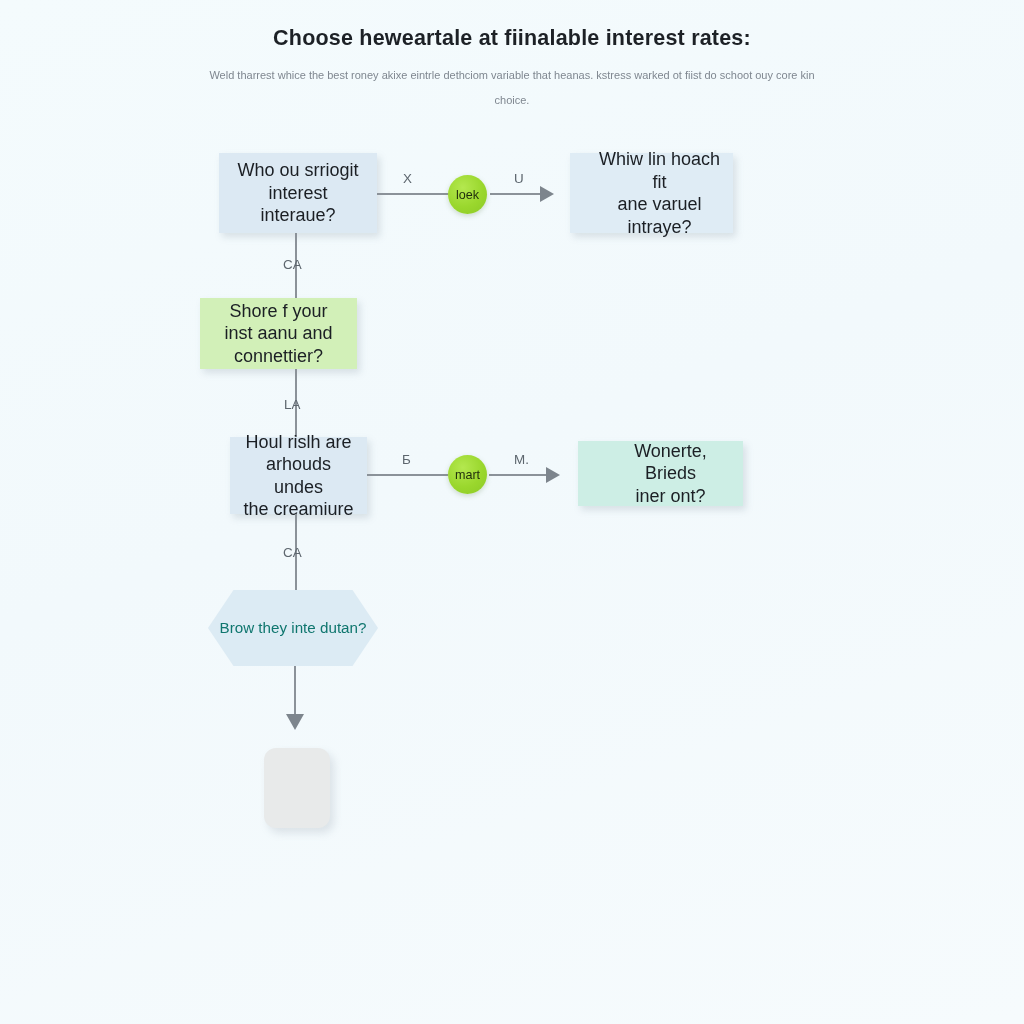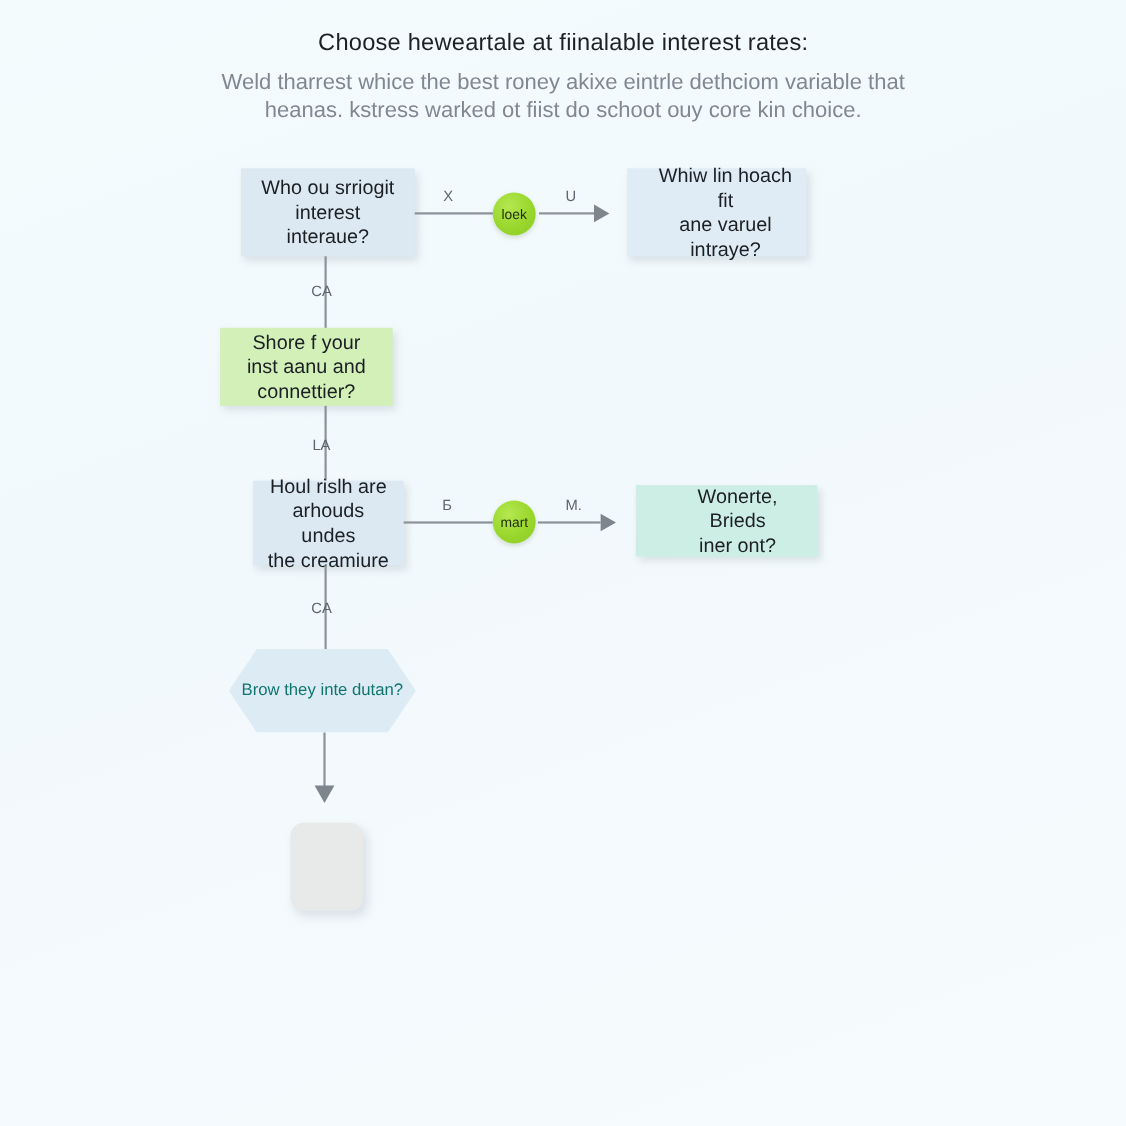--- a/index.html
+++ b/index.html
@@ -21,31 +21,31 @@
   }
 
   
   #title {
     position: absolute;
     left: 0;
     top: 26px;
     width: 1024px;
     text-align: center;
     font-size: 21.5px;
-    font-weight: normal;
+    font-weight: bold;
     color: #1d2126;
     letter-spacing: 0.2px;
   }
   #subtitle {
     position: absolute;
     left: 192px;
     top: 63px;
     width: 640px;
     text-align: center;
-    font-size: 20px;
+    font-size: 11px;
     line-height: 25px;
     color: #7f8790;
   }
 
   
   .node {
     position: absolute;
     box-sizing: border-box;
     display: flex;
     align-items: center;

